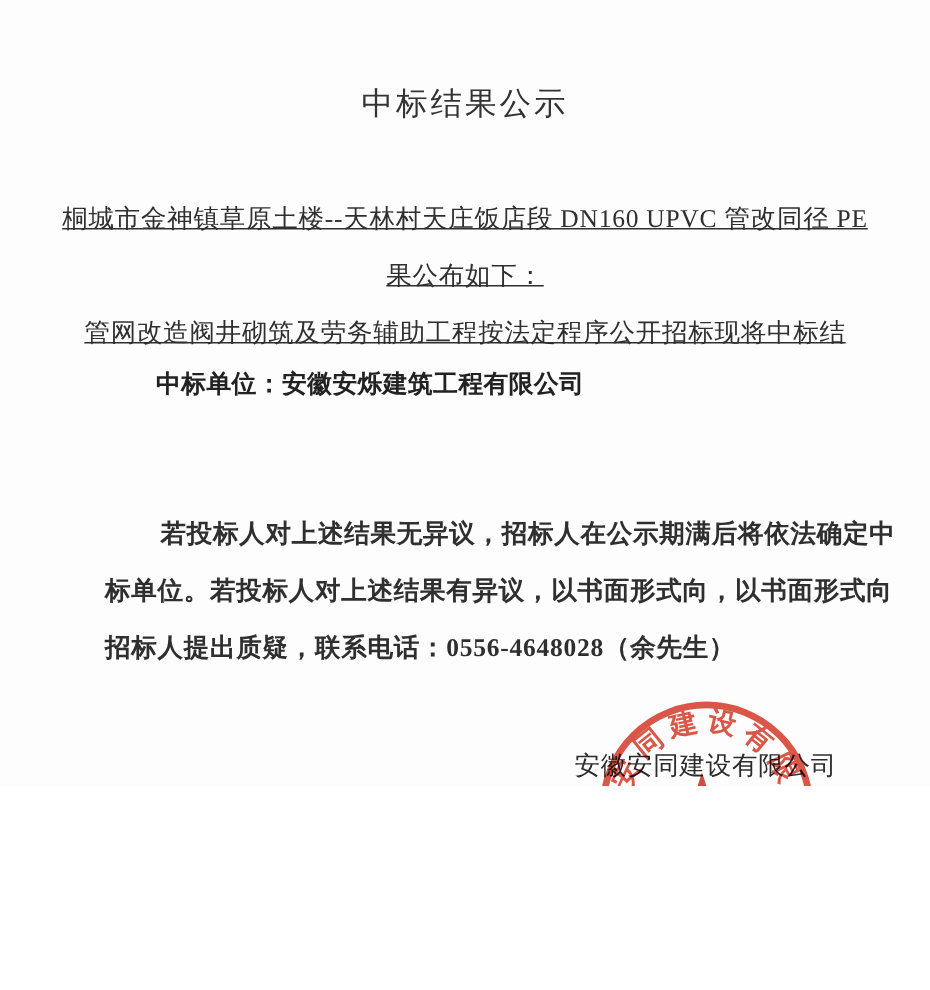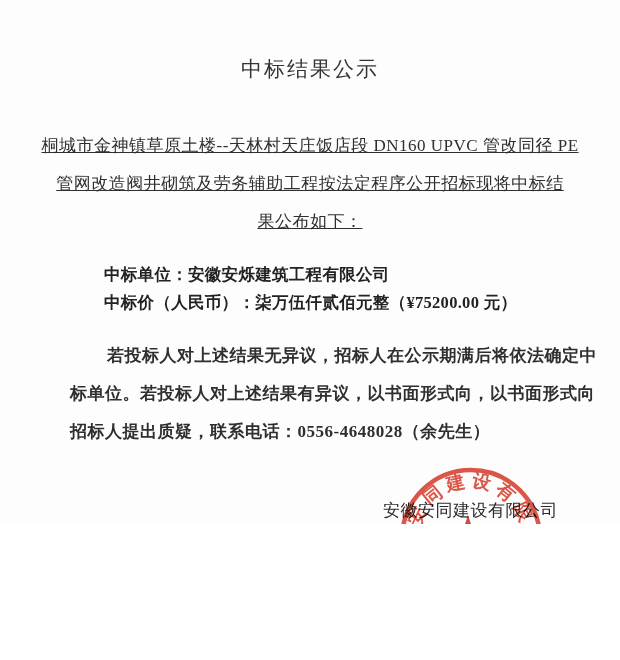--- a/index.html
+++ b/index.html
@@ -37,21 +37,21 @@
   }
   .intro-line {
     font-size: 17px;
     line-height: 38px;
     text-align: center;
     white-space: nowrap;
     letter-spacing: 0.5px;
   }
   .result-block {
     position: absolute;
-    top: 261px;
+    top: 242px;
     left: 104px;
   }
   .result-line {
     font-size: 16.5px;
     line-height: 27.5px;
     font-weight: bold;
     white-space: nowrap;
     color: #222222;
     letter-spacing: 0.3px;
   }
@@ -97,27 +97,26 @@
 </style>
 </head>
 <body>
 
 <div class="page">
 
   <h1 class="page-title">中标结果公示</h1>
 
   <div class="intro-block">
     <div class="intro-line">桐城市金神镇草原土楼--天林村天庄饭店段 DN160 UPVC 管改同径 PE</div>
+    <div class="intro-line">果公布如下：</div>
     <div class="intro-line">管网改造阀井砌筑及劳务辅助工程按法定程序公开招标现将中标结</div>
-    <div class="intro-line">果公布如下：</div>
   </div>
 
   <div class="result-block">
     <div class="result-line">中标单位：安徽安烁建筑工程有限公司</div>
-    <div class="result-line">中标价（人民币）：柒万伍仟贰佰元整（¥75200.00 元）</div>
   </div>
 
   <div class="notice-block">
     <div class="notice-line indent">若投标人对上述结果无异议，招标人在公示期满后将依法确定中</div>
     <div class="notice-line">标单位。若投标人对上述结果有异议，以书面形式向，以书面形式向</div>
     <div class="notice-line">招标人提出质疑，联系电话：0556-4648028（余先生）</div>
   </div>
 
   <div class="signature-block">
     <div class="signature-line">安徽安同建设有限公司</div>

